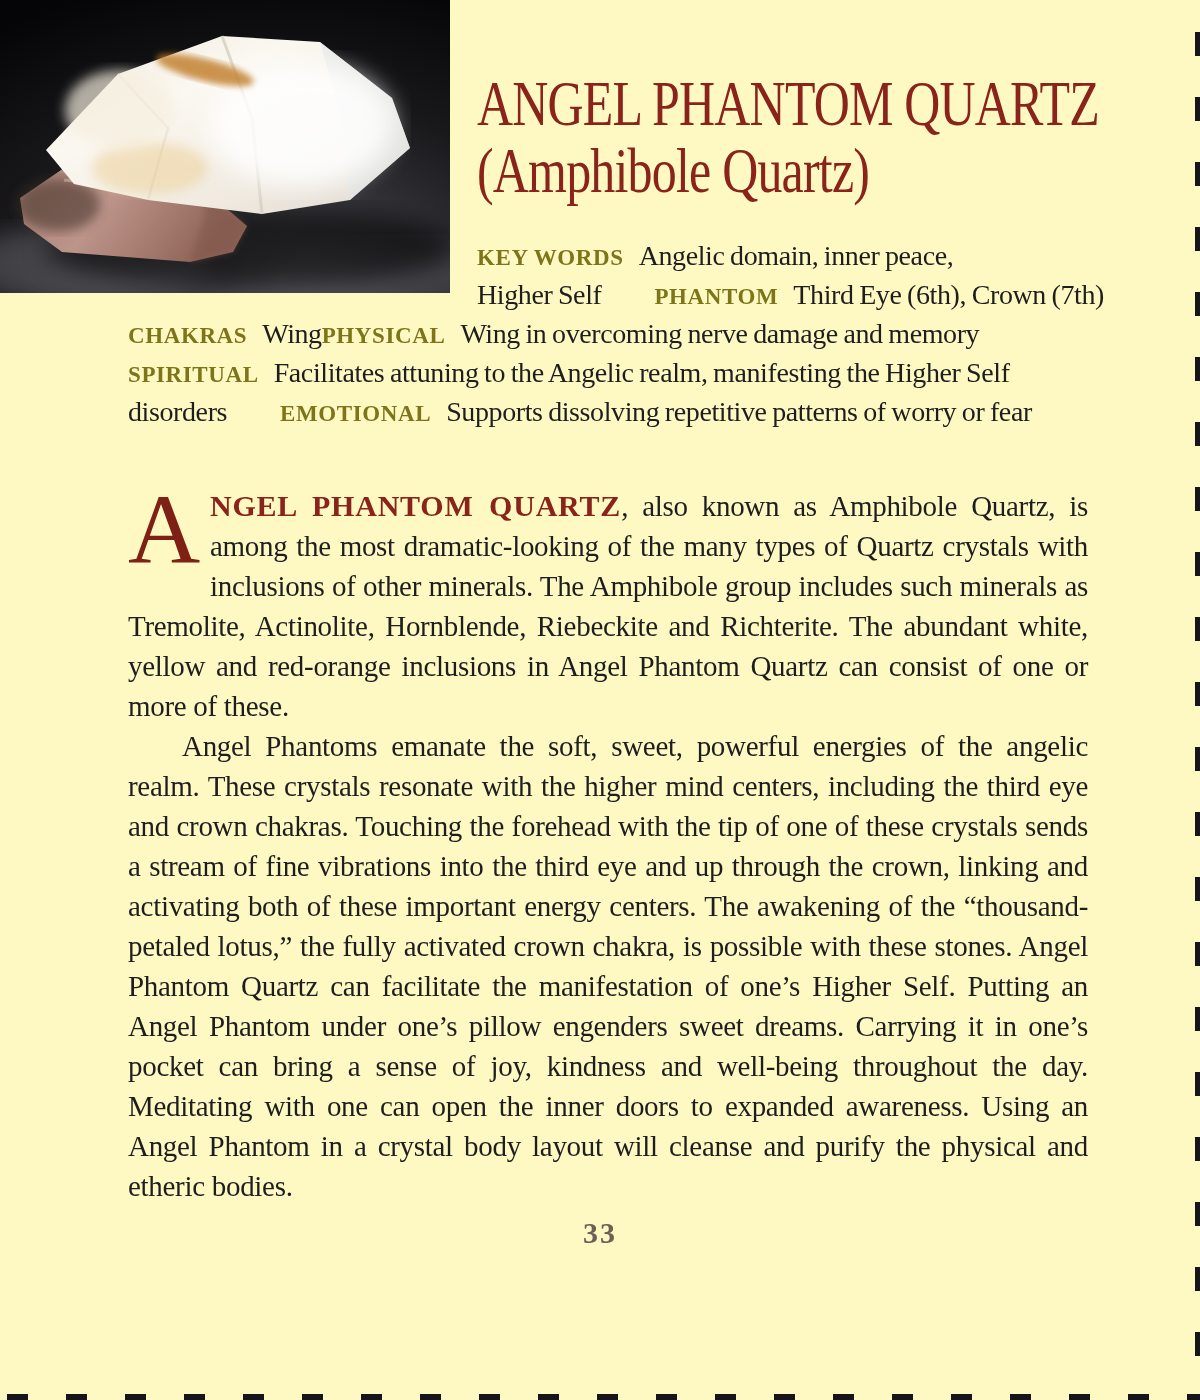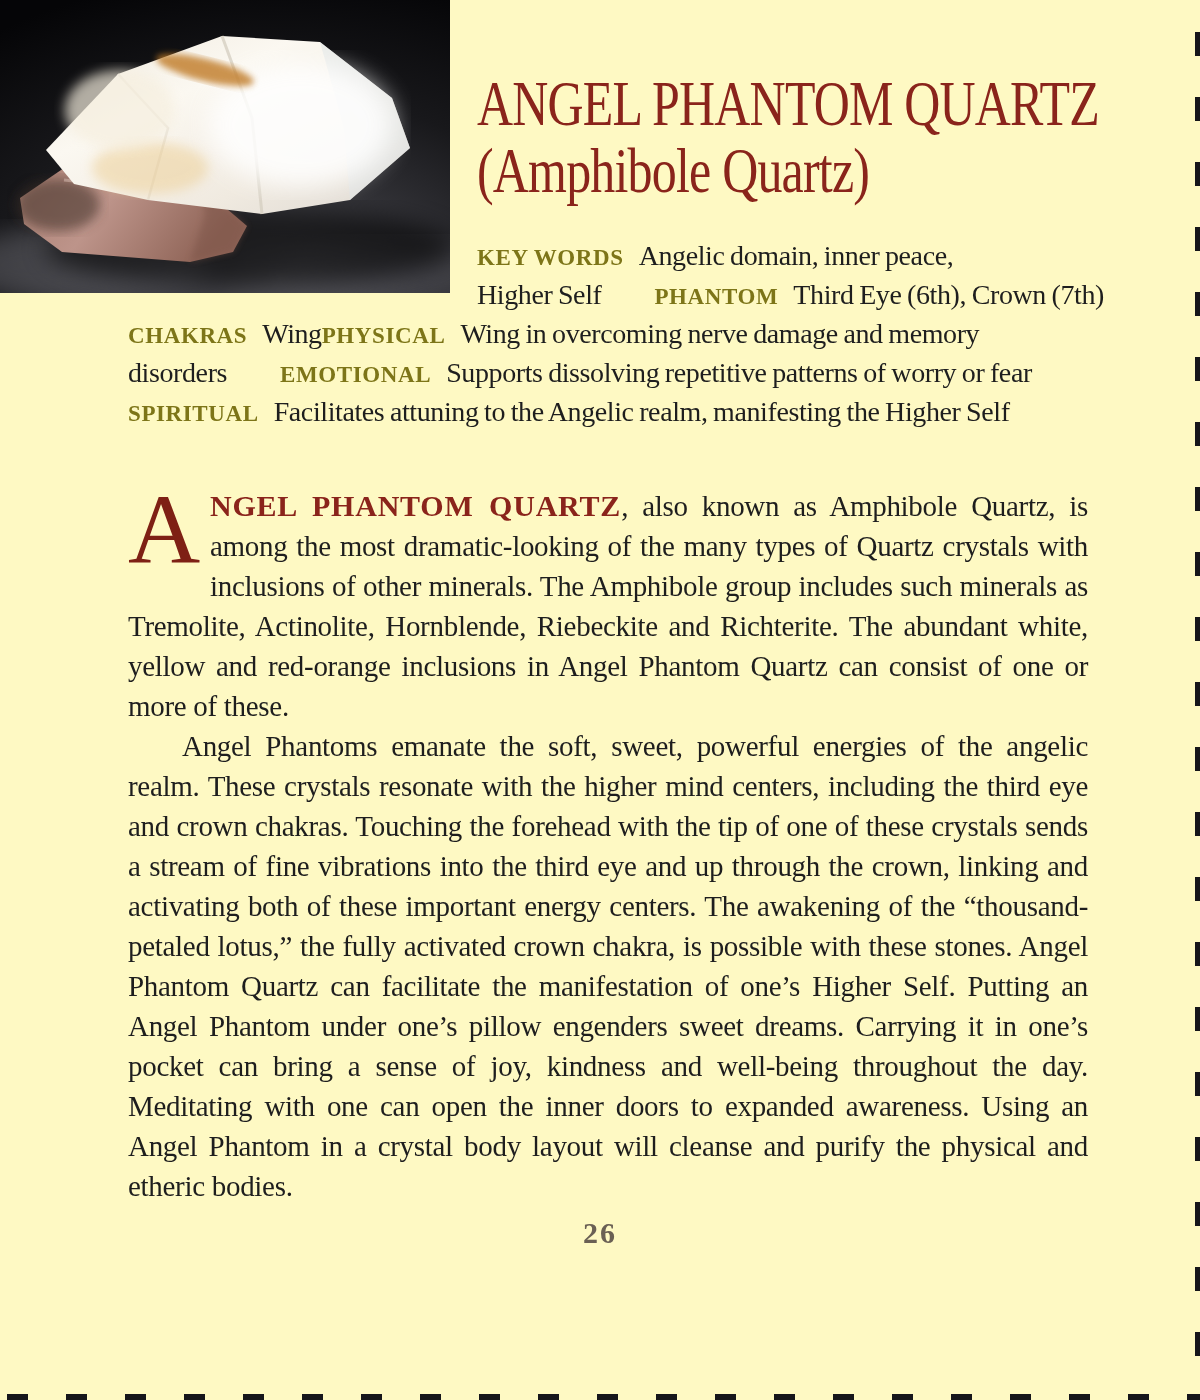--- a/index.html
+++ b/index.html
@@ -122,32 +122,32 @@
     <div class="pline indent2">
       <span class="plabel">KEY WORDS</span><span>Angelic domain, inner peace,</span>
     </div>
     <div class="pline indent2">
       <span class="pre">Higher Self</span><span class="plabel">PHANTOM</span><span>Third Eye (6th), Crown (7th)</span>
     </div>
     <div class="pline">
       <span class="plabel">CHAKRAS</span><span>Wing</span><span class="plabel gap-left">PHYSICAL</span><span>Wing in overcoming nerve damage and memory</span>
     </div>
     <div class="pline">
-      <span class="pre">disorders</span><span class="plabel">EMOTIONAL</span><span>Supports dissolving repetitive patterns of worry or fear</span>
+      <span class="plabel">SPIRITUAL</span><span>Facilitates attuning to the Angelic realm, manifesting the Higher Self</span>
     </div>
     <div class="pline">
-      <span class="plabel">SPIRITUAL</span><span>Facilitates attuning to the Angelic realm, manifesting the Higher Self</span>
+      <span class="pre">disorders</span><span class="plabel">EMOTIONAL</span><span>Supports dissolving repetitive patterns of worry or fear</span>
     </div>
   </div>
 
   <div class="body-text">
     <p class="para para1">
       <span class="dropcap">A</span><span class="lead-caps">NGEL PHANTOM QUARTZ</span><span>, also known as Amphibole Quartz, is among the most dramatic-looking of the many types of Quartz crystals with inclu­sions of other minerals. The Amphibole group includes such minerals as Tremolite, Actinolite, Hornblende, Riebeckite and Richterite. The abundant white, yellow and red-orange inclusions in Angel Phantom Quartz can consist of one or more of these.</span>
     </p>
     <p class="para indented">Angel Phantoms emanate the soft, sweet, powerful energies of the angelic realm. These crystals resonate with the higher mind centers, including the third eye and crown chakras. Touching the forehead with the tip of one of these crystals sends a stream of fine vibrations into the third eye and up through the crown, linking and activating both of these important energy centers. The awakening of the “thousand-petaled lotus,” the fully activated crown chakra, is possible with these stones. Angel Phantom Quartz can facilitate the mani­festation of one’s Higher Self. Putting an Angel Phantom under one’s pillow engenders sweet dreams. Carrying it in one’s pocket can bring a sense of joy, kindness and well-being throughout the day. Meditating with one can open the inner doors to expanded awareness. Using an Angel Phantom in a crystal body layout will cleanse and purify the physical and etheric bodies.</p>
   </div>
 
-  <div class="page-number">26</div>
+  <div class="page-number">33</div>
 
   <div class="edge-right"></div>
   <div class="edge-bottom"></div>
 
 </div>
 
 </body></html>

